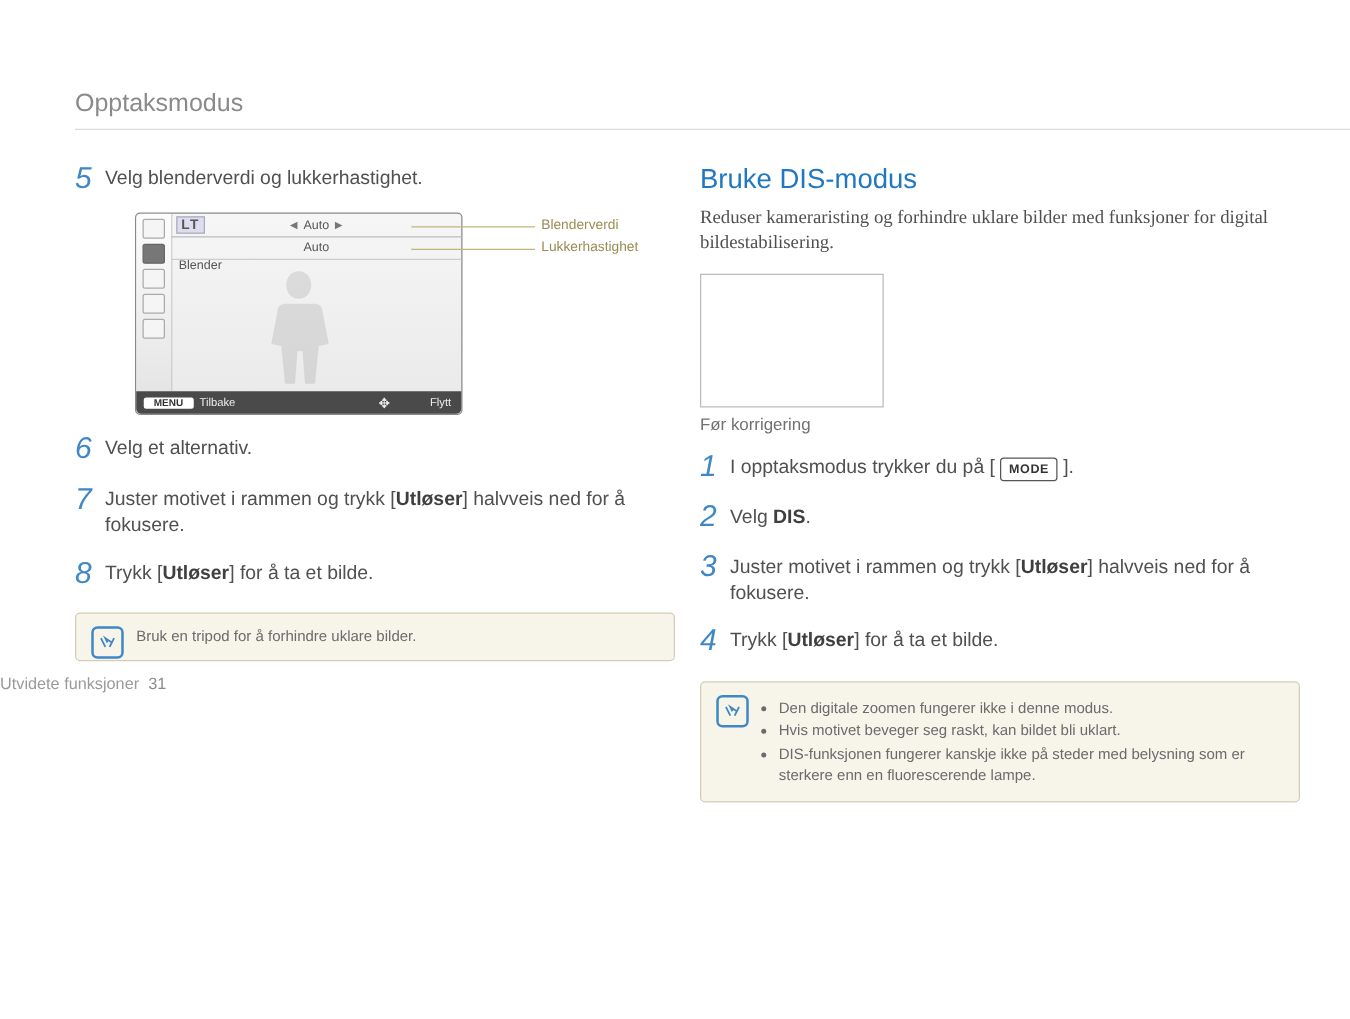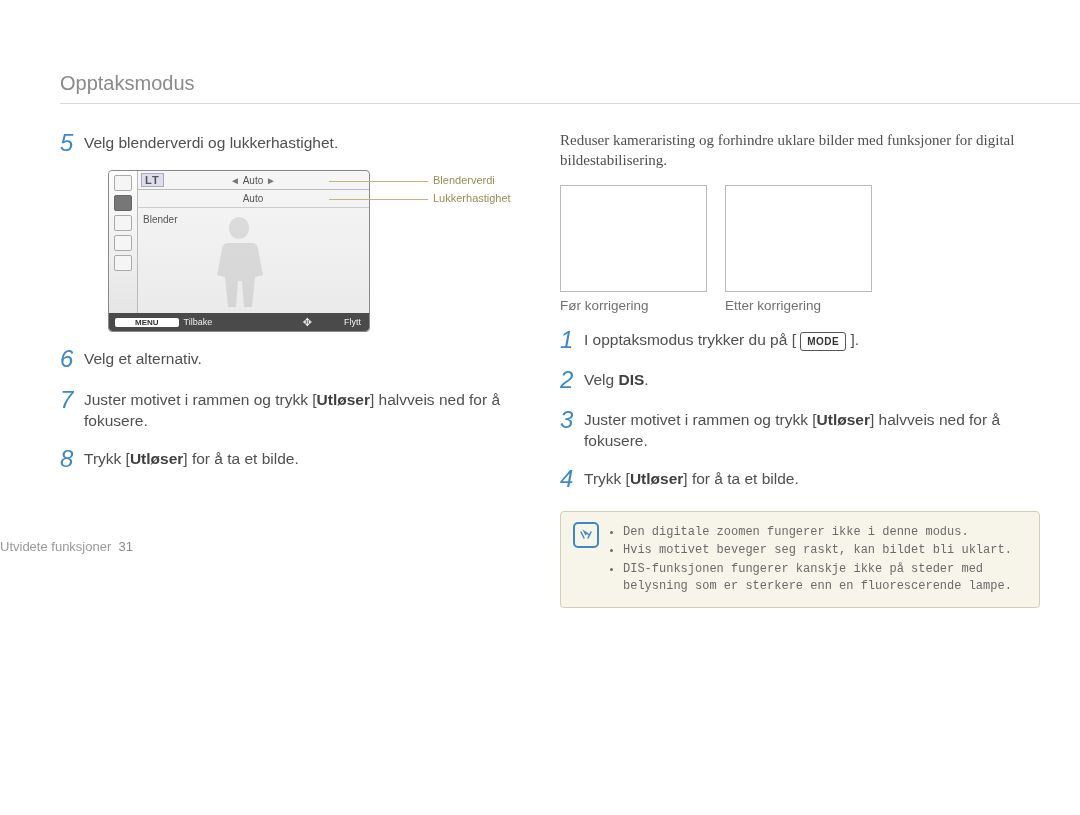--- a/index.html
+++ b/index.html
@@ -88,36 +88,36 @@
   .lcd .toprow .lt { position:absolute; left:4px; font-weight:bold; font-size:11px; letter-spacing:1px; color:#555; background:#dde; padding:0 3px; border:1px solid #aab; }
   .lcd .toprow .arrows { color:#777; }
   .lcd .row2 {
     position:absolute; left:28px; right:0; top:18px; height:18px;
     border-bottom:1px solid #ccc;
     display:flex; align-items:center; justify-content:center;
     font-size:10px; color:#555;
   }
   .lcd .row3 {
     position:absolute; left:28px; right:0; top:36px; height:18px;
-    display:flex; align-items:flex-end; padding-left:6px;
+    display:flex; align-items:flex-start; padding-left:6px;
     font-size:10px; color:#555;
   }
   .lcd .silhouette {
     position:absolute; left:95px; top:40px;
     width:70px; height:98px;
     opacity:0.18;
   }
   .lcd .silhouette svg { width:100%; height:100%; }
   .lcd .bottombar {
     position:absolute; left:0; right:0; bottom:0; height:18px;
     background:#4a4a4a; color:#eee;
     display:flex; align-items:center; font-size:9px;
     border-bottom-left-radius:4px; border-bottom-right-radius:4px;
   }
-  .lcd .bottombar .menu { font-weight:bold; background:#fff; color:#333; border-radius:2px; padding:0 20px; margin:0 5px 0 6px; font-size:8px;}
+  .lcd .bottombar .menu { font-weight:bold; background:#fff; color:#333; border-radius:2px; padding:0 8px; margin:0 5px 0 6px; font-size:8px;}
   .lcd .bottombar .spacer { flex:1; }
   .lcd .bottombar .move-icon { margin-right:4px; font-size:11px; }
   .lcd-labels {
     position:absolute; left:305px; top:0;
     font-size:11px; color:#9a8c54;
   }
   .lcd-labels div { position:absolute; white-space:nowrap;padding-left:44px; }
   .lcd-labels .l1 { top:4px; }
   .lcd-labels .l2 { top:22px; }
   .lcd-labels .line { position:absolute; height:1px; background:#c3b57a; }
@@ -151,21 +151,21 @@
   }
   .note .icon {
     position: absolute;
     left: 12px; top: 10px;
     width: 22px; height: 22px;
     border: 2px solid #3f88c5;
     border-radius: 5px;
     display:flex; align-items:center; justify-content:center;
   }
   .note .icon svg { width:14px; height:14px; }
-  .note ul { margin:0; padding-left:14px;font-family:Liberation Mono, monospace; }
+  .note ul { margin:0; padding-left:14px; }
   .note ul li { margin:2px 0; }
 
   .title-h2 {
     font-size: 22px;
     color: #1f78c1;
     font-weight: 400;
     margin: 0 0 8px 0;
   }
   .desc {
     font-size: 15px;
@@ -279,71 +279,76 @@
       </div>
     </div>
 
     <div class="step">
       <div class="num">8</div>
       <div class="body">
         <span>Trykk [</span><b>Utløser</b><span>] for å ta et bilde.</span>
       </div>
     </div>
 
-
-  </div>
-
-  <div class="col right">
-    <div class="desc">Reduser kameraristing og forhindre uklare bilder med funksjoner for digital bildestabilisering.</div>
-
-    <div class="samples">
-      <div class="sample">
-        <div class="box"></div>
-        <div class="cap">Før korrigering</div>
-      </div>
-      <div class="sample">
-        <div class="box"></div>
-        <div class="cap">Etter korrigering</div>
-      </div>
-    </div>
-
-    <div class="step" style="margin-top:14px;">
-      <div class="num">1</div>
-      <div class="body">
-        <span>I opptaksmodus trykker du på [ </span><span class="mode-pill">MODE</span><span> ].</span>
-      </div>
-    </div>
-
-    <div class="step">
-      <div class="num">2</div>
-      <div class="body">
-        <span>Velg </span><b>DIS</b><span>.</span>
-      </div>
-    </div>
-
-    <div class="step">
-      <div class="num">3</div>
-      <div class="body">
-        <span>Juster motivet i rammen og trykk [</span><b>Utløser</b><span>] halvveis ned for å fokusere.</span>
-      </div>
-    </div>
-
-    <div class="step">
-      <div class="num">4</div>
-      <div class="body">
-        <span>Trykk [</span><b>Utløser</b><span>] for å ta et bilde.</span>
-      </div>
-    </div>
-
     <div class="note">
       <div class="icon">
         <svg viewBox="0 0 24 24">
             <path fill="none" stroke="#3f88c5" stroke-width="2.5" d="M3 6l6 12M21 6l-6 12 3-6-9-6 3 6"></path>
           </svg>
       </div>
+      <span>Bruk en tripod for å forhindre uklare bilder.</span>
+    </div>
+
+  </div>
+
+  <div class="col right">
+    <div class="title-h2">Bruke DIS-modus</div>
+    <div class="desc">Reduser kameraristing og forhindre uklare bilder med funksjoner for digital bildestabilisering.</div>
+
+    <div class="samples">
+      <div class="sample">
+        <div class="box"></div>
+        <div class="cap">Før korrigering</div>
+      </div>
+    </div>
+
+    <div class="step" style="margin-top:14px;">
+      <div class="num">1</div>
+      <div class="body">
+        <span>I opptaksmodus trykker du på [ </span><span class="mode-pill">MODE</span><span> ].</span>
+      </div>
+    </div>
+
+    <div class="step">
+      <div class="num">2</div>
+      <div class="body">
+        <span>Velg </span><b>DIS</b><span>.</span>
+      </div>
+    </div>
+
+    <div class="step">
+      <div class="num">3</div>
+      <div class="body">
+        <span>Juster motivet i rammen og trykk [</span><b>Utløser</b><span>] halvveis ned for å fokusere.</span>
+      </div>
+    </div>
+
+    <div class="step">
+      <div class="num">4</div>
+      <div class="body">
+        <span>Trykk [</span><b>Utløser</b><span>] for å ta et bilde.</span>
+      </div>
+    </div>
+
+    <div class="note">
+      <div class="icon">
+        <svg viewBox="0 0 24 24">
+            <path fill="none" stroke="#3f88c5" stroke-width="2.5" d="M3 6l6 12M21 6l-6 12 3-6-9-6 3 6"></path>
+          </svg>
+      </div>
       <ul>
         <li>Den digitale zoomen fungerer ikke i denne modus.</li>
         <li>Hvis motivet beveger seg raskt, kan bildet bli uklart.</li>
         <li>DIS-funksjonen fungerer kanskje ikke på steder med belysning som er sterkere enn en fluorescerende lampe.</li>
       </ul>
     </div>
 
   </div>
 
   <div class="footer">

